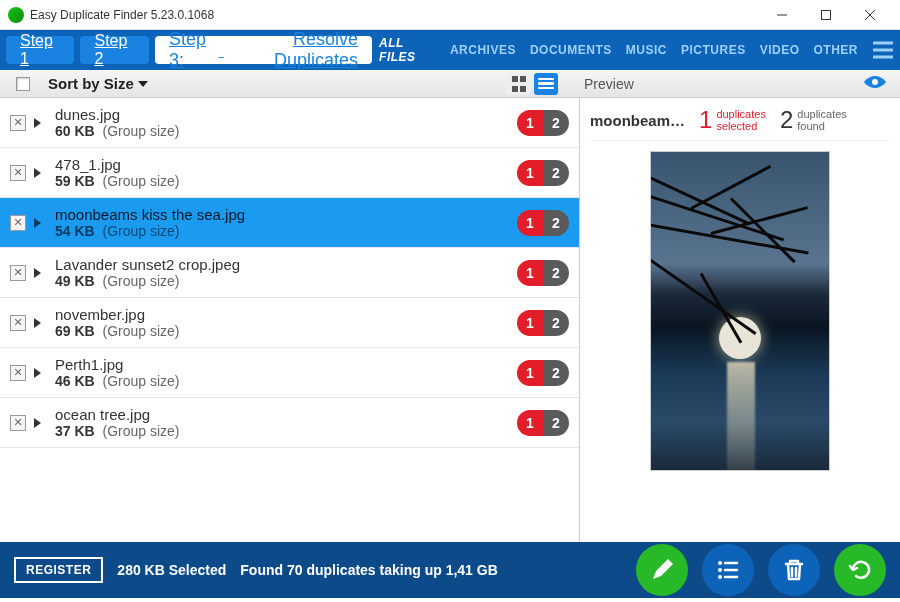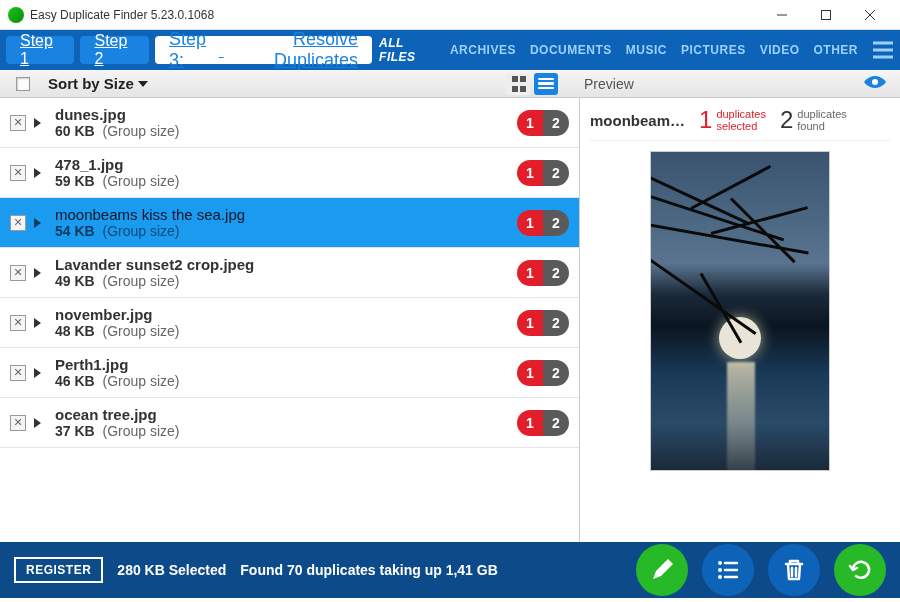--- a/index.html
+++ b/index.html
@@ -41,21 +41,21 @@
 .list-area { flex:1; overflow-y:scroll; border-right:1px solid #ccc; position:relative;}
 .list-area::-webkit-scrollbar{width:16px;background:#f0f0f0;}
 .list-area::-webkit-scrollbar-thumb{background:#c5c5c5;border:1px solid #aaa;}
 
 .row { display:flex; align-items:center; padding:8px 10px; border-bottom:1px solid #e5e5e5; gap:8px; background:#fff;}
 .row.selected { background:#1a9bf0; }
 .row .xicon { width:16px;height:16px;border:1px solid #999;display:flex;align-items:center;justify-content:center; font-size:11px;color:#666;background:#f5f5f5;}
 .row .tri { width:0;height:0;border-top:5px solid transparent;border-bottom:5px solid transparent;border-left:7px solid #333;}
 .row.selected .tri{border-left-color:#083a5e;}
 .row .txt{ flex:1; padding-left:6px;}
-.row .fname{ font-size:15px; color:#333;font-weight:bold;}
+.row .fname{ font-size:15px; color:#333;}
 .row .fsize{ font-size:14px; color:#666; }
 .row .fsize b{font-weight:700;color:#333;}
 .row.selected .fname{ color:#0f172a; font-weight:500;}
 .row.selected .fsize{ color:#0a4a78;}
 .row.selected .fsize b{color:#083a5e;}
 .pill { display:flex; border-radius:13px; overflow:hidden; height:26px;}
 .pill span{ width:26px; display:flex;align-items:center;justify-content:center;color:#fff;font-weight:700;font-size:14px;}
 .pill .p1{ background:#e11e2a;}
 .pill .p2{ background:#5a5a5a;}
 
@@ -212,21 +212,21 @@
         <div class="pill">
           <span class="p1">1</span>
           <span class="p2">2</span>
         </div>
       </div>
       <div class="row">
         <div class="xicon">✕</div>
         <div class="tri"></div>
         <div class="txt">
           <div class="fname">november.jpg</div>
-          <div class="fsize"><b>48 KB</b>&nbsp; (Group size)</div>
+          <div class="fsize"><b>69 KB</b>&nbsp; (Group size)</div>
         </div>
         <div class="pill">
           <span class="p1">1</span>
           <span class="p2">2</span>
         </div>
       </div>
       <div class="row">
         <div class="xicon">✕</div>
         <div class="tri"></div>
         <div class="txt">

